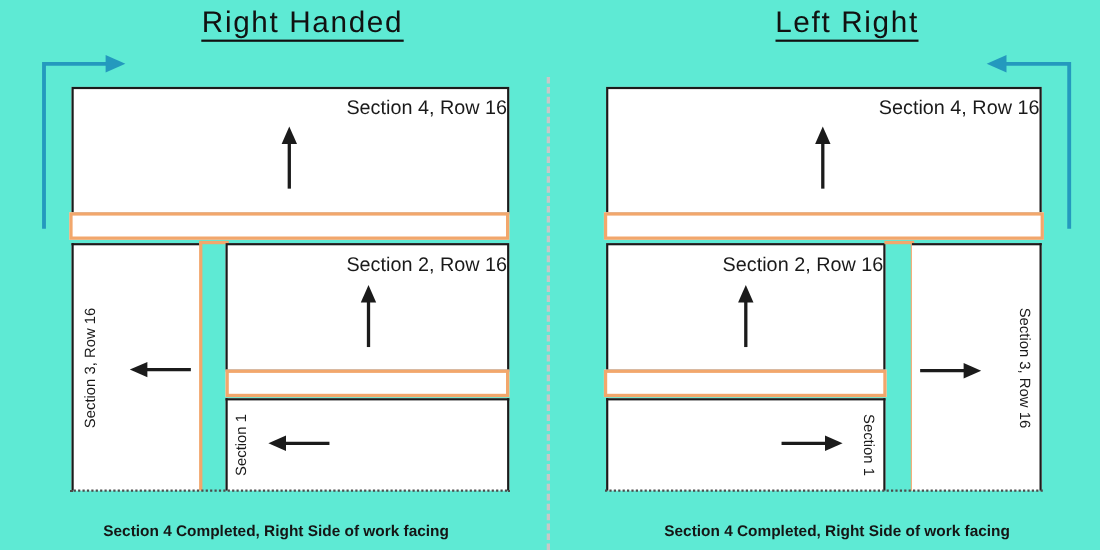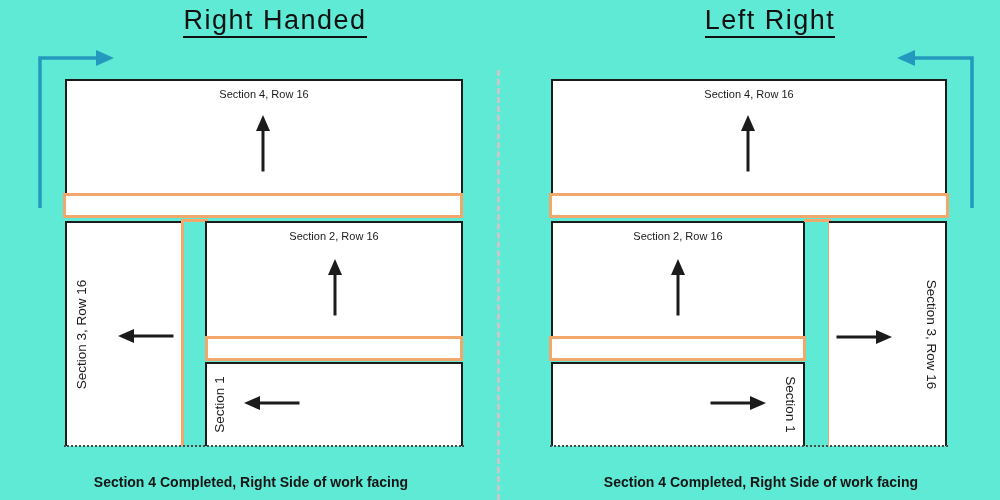--- a/index.html
+++ b/index.html
@@ -21,21 +21,21 @@
   .box.no-bottom{border-bottom:none;}
   .box.no-right{border-right:none;}
   .box.no-left{border-left:none;}
 
   .band{position:absolute;border:3px solid var(--highlight);background:#fff;}
 
   .strip{position:absolute;background:transparent;}
   .strip.rh{border-left:3px solid var(--highlight);border-top:3px solid var(--highlight);}
   .strip.lh{border-right:3px solid var(--highlight);border-top:3px solid var(--highlight);}
 
-  .box-label{width:100%;text-align:center;padding-top:7px;font-size:11px;color:#1a1a1a;}
+  .box-label{width:100%;text-align:right;padding-top:7px;font-size:18px;color:#1a1a1a;}
 
   .vlabel{position:absolute;display:flex;align-items:center;justify-content:center;}
   .vlabel span{white-space:nowrap;font-size:13.5px;color:#1a1a1a;}
   .vlabel.ccw span{transform:rotate(-90deg);}
   .vlabel.cw span{transform:rotate(90deg);}
 
   .dotted-line{position:absolute;height:0;border-top:2px dotted var(--dotted);}
 
   .caption{position:absolute;text-align:center;font-size:14px;color:#151515;font-weight:bold;}
 

